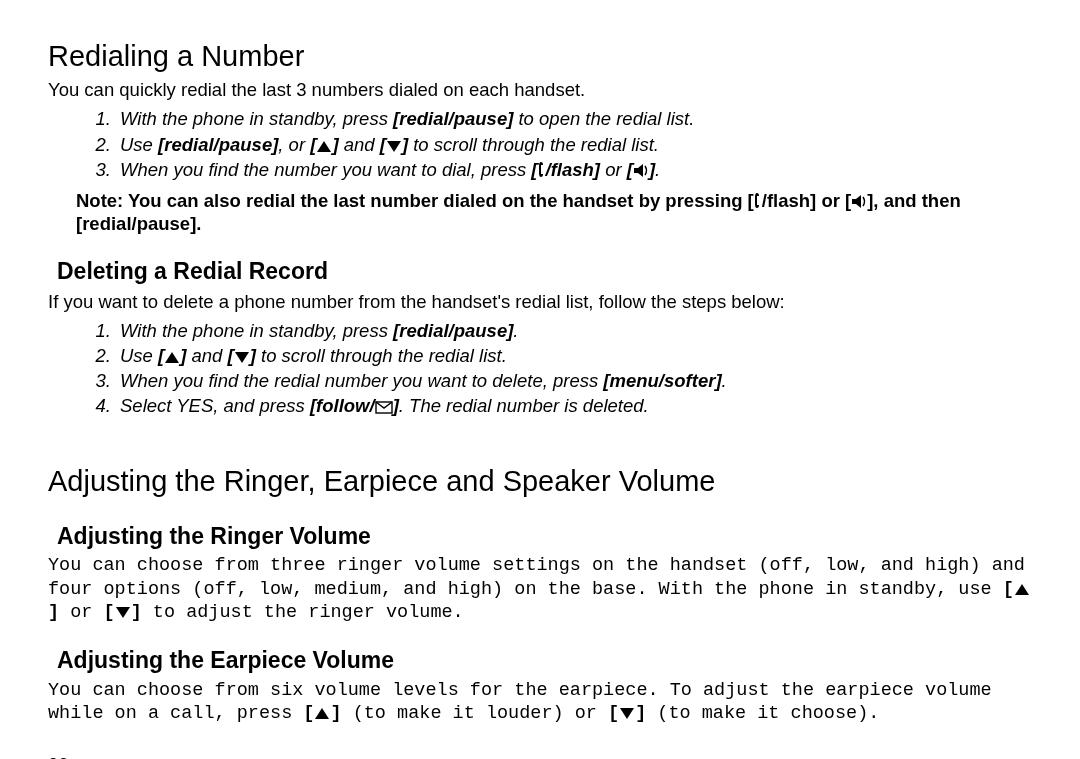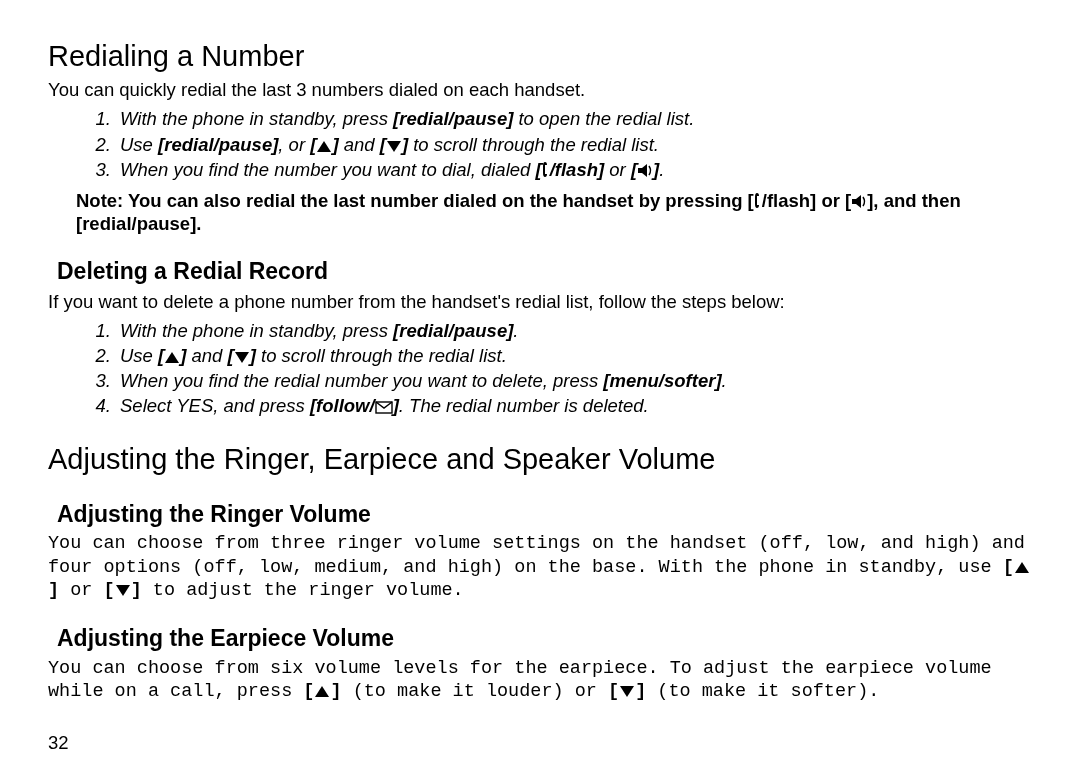--- a/index.html
+++ b/index.html
@@ -49,41 +49,41 @@
     font-weight: bold;
   }
   .pagenum {
     margin-top: 28px;
     font-size: 18.5px;
   }
   svg.arrow-icon, svg.phone-icon, svg.speaker-icon, svg.envelope-icon {
     vertical-align: -2px;
   }
   h1.section2 {
-    margin-top: 24px;
+    margin-top: 46px;
   }
 </style>
 </head>
 <body>
 
 <h1>Redialing a Number</h1>
 <p class="intro">You can quickly redial the last 3 numbers dialed on each handset.</p>
 <ol>
   <li>
     <span>With the phone in standby, press </span><span class="bold">[redial/pause]</span><span> to open the redial list.</span>
   </li>
   <li>
     <span>Use </span><span class="bold">[redial/pause]</span><span>, or </span><span class="bold">[<svg class="arrow-icon" width="16" height="13">
           <polygon points="8,1 15,12 1,12" fill="#000"></polygon>
         </svg>]</span><span> and </span><span class="bold">[<svg class="arrow-icon" width="16" height="13">
           <polygon points="1,1 15,1 8,12" fill="#000"></polygon>
         </svg>]</span><span> to scroll through the redial list.</span>
   </li>
   <li>
-    <span>When you find the number you want to dial, dialed </span><span class="bold">[<svg class="phone-icon" width="8" height="17">
+    <span>When you find the number you want to dial, press </span><span class="bold">[<svg class="phone-icon" width="8" height="17">
           <path d="M3 1 Q1 1 1 5 L1 12 Q1 16 3 16 Q5 16 5 13 L3 13 L3 4 L5 4 Q5 1 3 1 Z" fill="#000"></path>
         </svg><span>/flash]</span></span><span> or </span><span class="bold">[<svg class="speaker-icon" width="16" height="15">
           <polygon points="1,5 5,5 10,1 10,14 5,10 1,10" fill="#000"></polygon>
           <path d="M12 3 Q15 7.5 12 12" stroke="#000" stroke-width="1.5" fill="none"></path>
         </svg>]</span><span>.</span>
   </li>
 </ol>
 <div class="note-box">
   <span class="note-text">
     <span>Note: You can also redial the last number dialed on the handset by pressing [</span><svg class="phone-icon" width="8" height="17">
@@ -129,16 +129,16 @@
         <polygon points="1,1 15,1 8,12" fill="#000"></polygon>
       </svg>]</span><span> to adjust the ringer volume.</span>
 </p>
 
 <h2>Adjusting the Earpiece Volume</h2>
 <p class="body">
   <span>You can choose from six volume levels for the earpiece. To adjust the earpiece volume while on a call, press </span><span class="bold">[<svg class="arrow-icon" width="16" height="13">
         <polygon points="8,1 15,12 1,12" fill="#000"></polygon>
       </svg>]</span><span> (to make it louder) or </span><span class="bold">[<svg class="arrow-icon" width="16" height="13">
         <polygon points="1,1 15,1 8,12" fill="#000"></polygon>
-      </svg>]</span><span> (to make it softer).</span>
+      </svg>]</span><span> (to make it choose).</span>
 </p>
 
 <div class="pagenum">32</div>
 
 </body></html>

